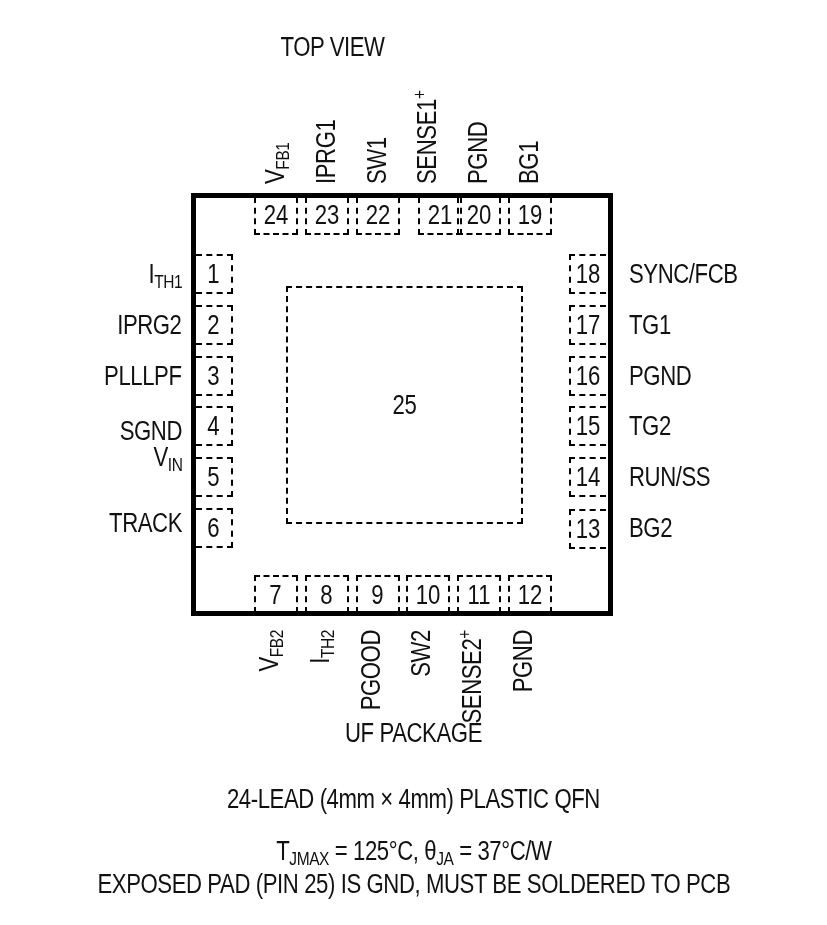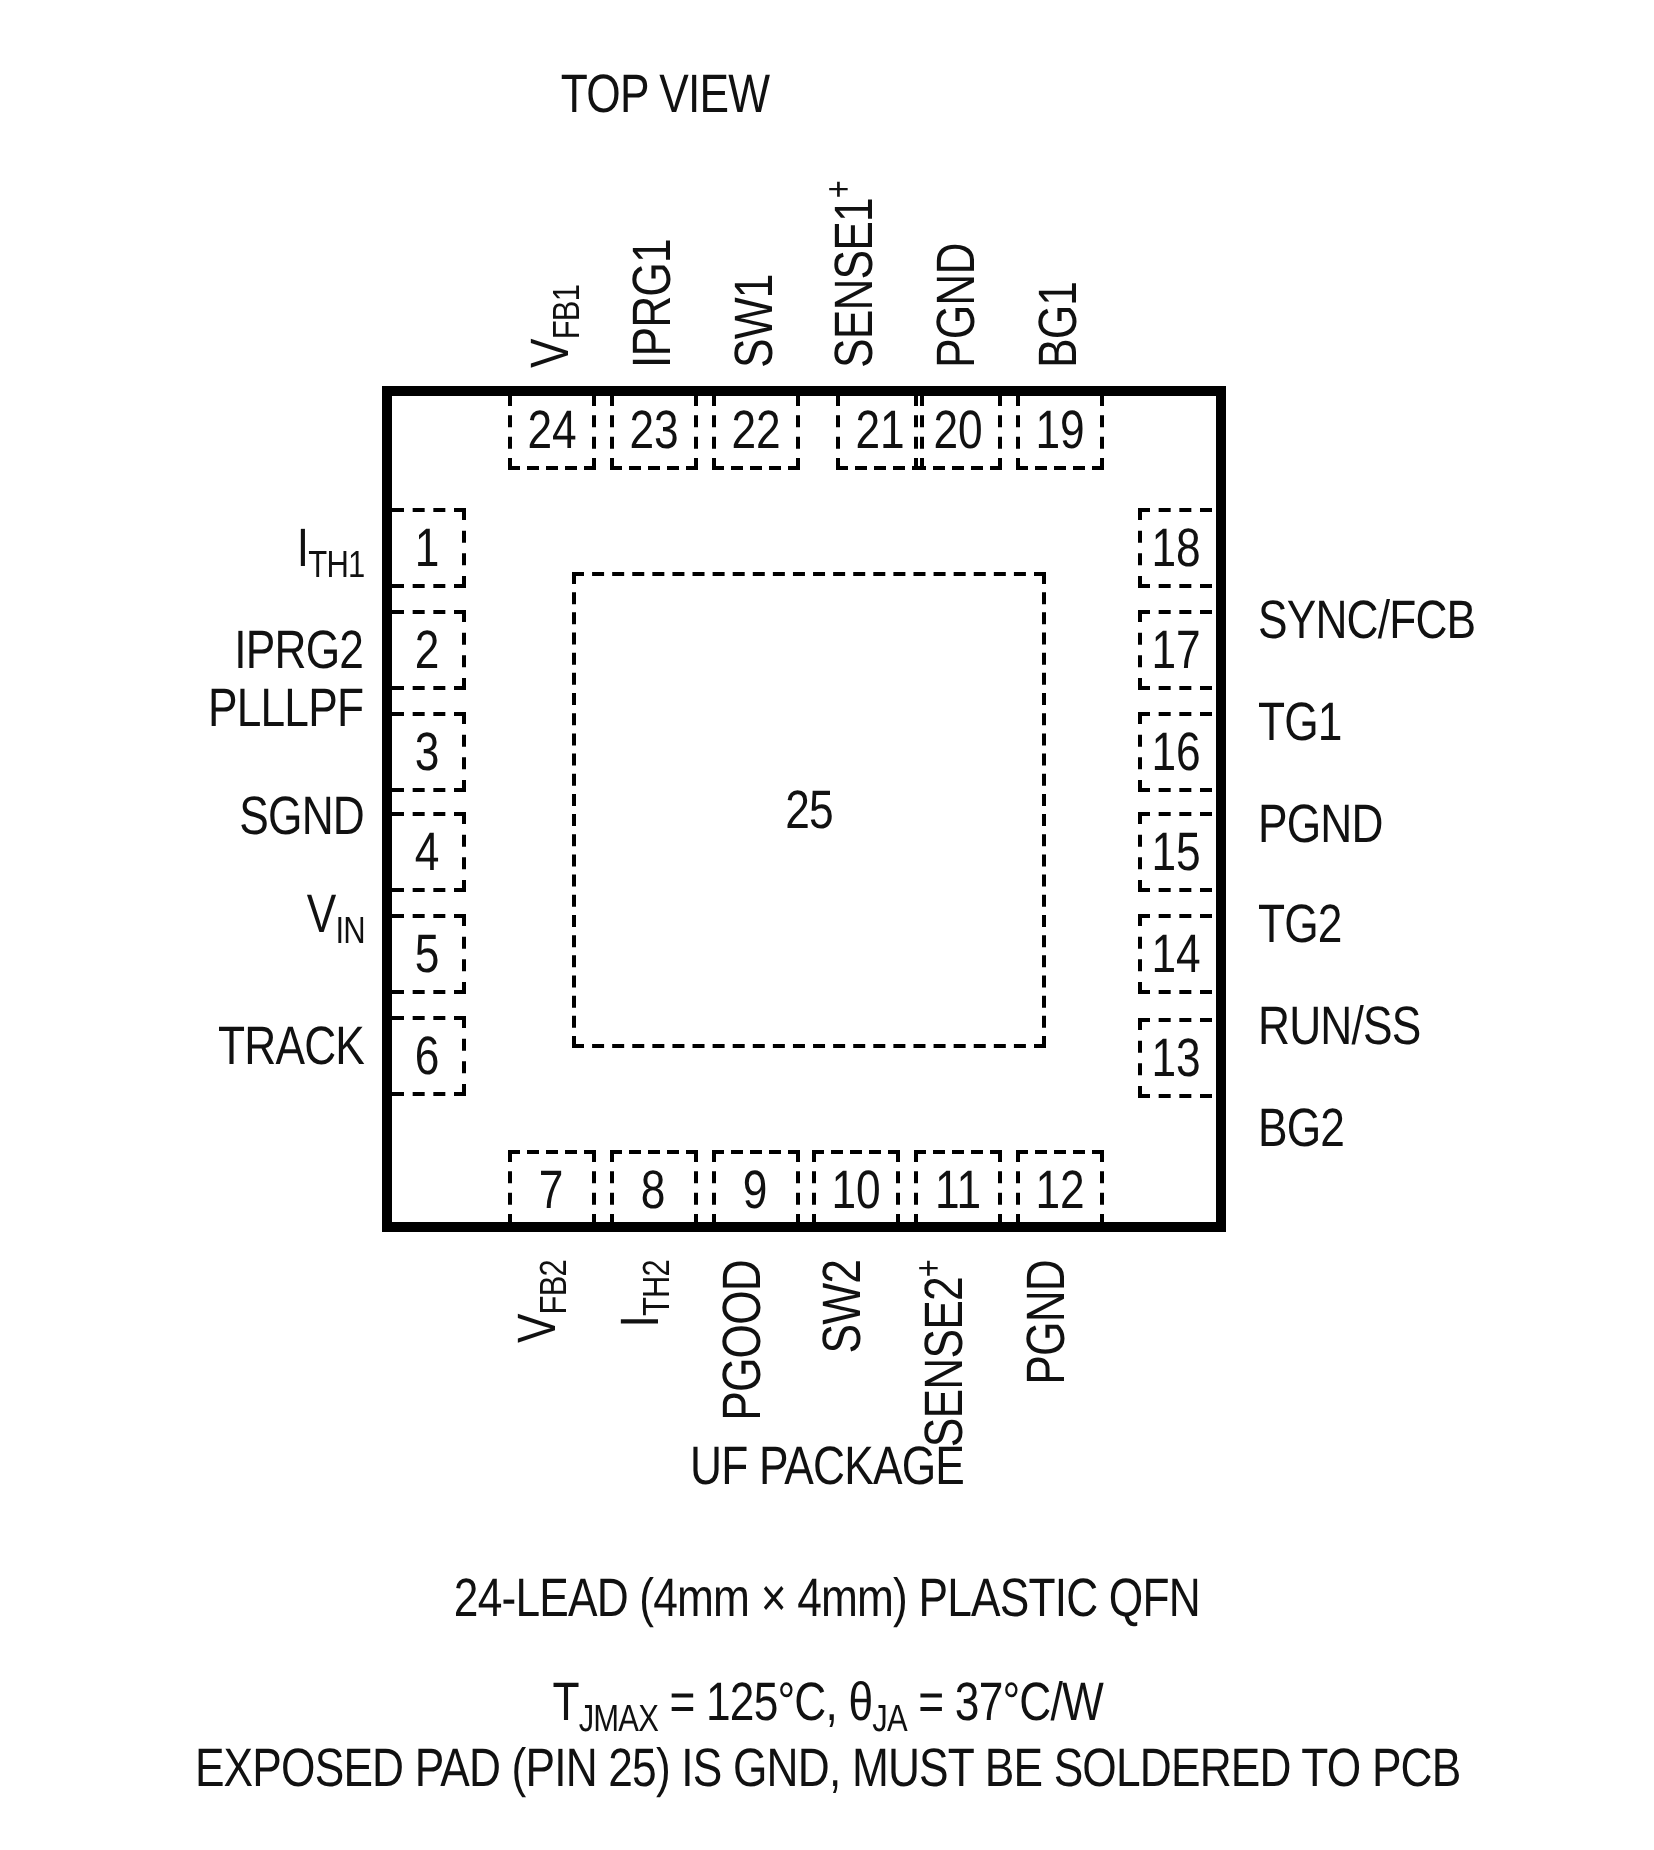--- a/index.html
+++ b/index.html
@@ -23,21 +23,21 @@
   .pin span { font-size: 27px; display: inline-block; transform: scaleX(0.82); }
 
   .pin.top, .pin.bot { width: 44px; height: 38px; }
   .pin.top { top: 197px; border-top: none; }
   .pin.bot { top: 575px; border-bottom: none; }
   .pin.left, .pin.right { width: 37px; height: 40px; }
   .pin.left { left: 196px; border-left: none; }
   .pin.right { left: 569px; border-right: none; }
 
   .lbl-left { position: absolute; right: 645px; text-align: right; }
-  .lbl-right { position: absolute; left: 629px; text-align: right; margin-top: 36px; }
+  .lbl-right { position: absolute; left: 629px; text-align: right; }
   .lbl-left .cond { transform-origin: right center; }
   .lbl-right .cond { transform-origin: left center; }
 
   .lbl-top { position: absolute; bottom: 741px; width: 30px; height: 0; }
   .lbl-top .rot { position: absolute; left: 0; bottom: 0; transform-origin: left bottom;
                   transform: rotate(-90deg) translateY(100%) scaleX(0.82); white-space: nowrap; }
   .lbl-bot { position: absolute; top: 630px; width: 30px; height: 0; }
   .lbl-bot .rot { position: absolute; right: 0; top: 0; transform-origin: right top;
                   transform: rotate(-90deg) translateX(0) translateY(-100%) scaleX(0.82); white-space: nowrap; }
 
@@ -104,22 +104,22 @@
   </div>
 <div class="pin left" style="top:457px">
     <span>5</span>
   </div>
 <div class="pin left" style="top:508px">
     <span>6</span>
   </div>
 
 <div class="lbl-left txt" style="top:261px"><span class="cond"><span>I</span><sub>TH1</sub></span></div>
 <div class="lbl-left txt" style="top:312px"><span class="cond">IPRG2</span></div>
-<div class="lbl-left txt" style="top:341px"><span class="cond">PLLLPF</span></div>
-<div class="lbl-left txt" style="top:395px"><span class="cond">SGND</span></div>
+<div class="lbl-left txt" style="top:363px"><span class="cond">PLLLPF</span></div>
+<div class="lbl-left txt" style="top:418px"><span class="cond">SGND</span></div>
 <div class="lbl-left txt" style="top:444px"><span class="cond"><span>V</span><sub>IN</sub></span></div>
 <div class="lbl-left txt" style="top:510px"><span class="cond">TRACK</span></div>
 
 <div class="pin right" style="top:254px">
     <span>18</span>
   </div>
 <div class="pin right" style="top:305px">
     <span>17</span>
   </div>
 <div class="pin right" style="top:356px">

